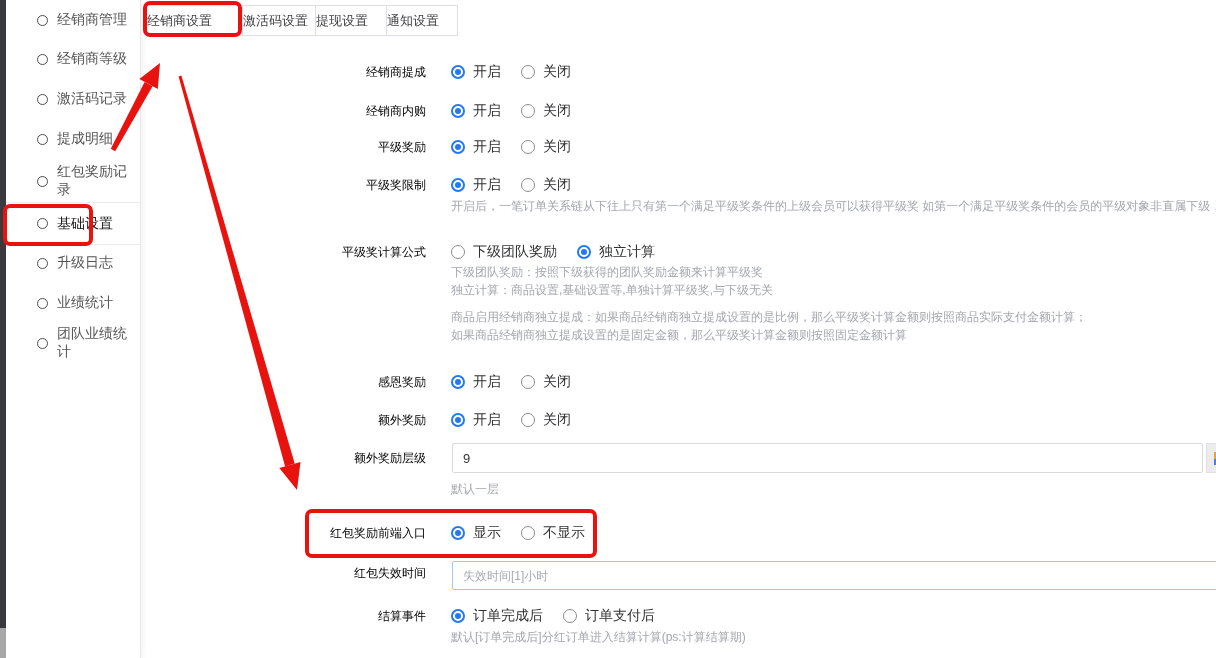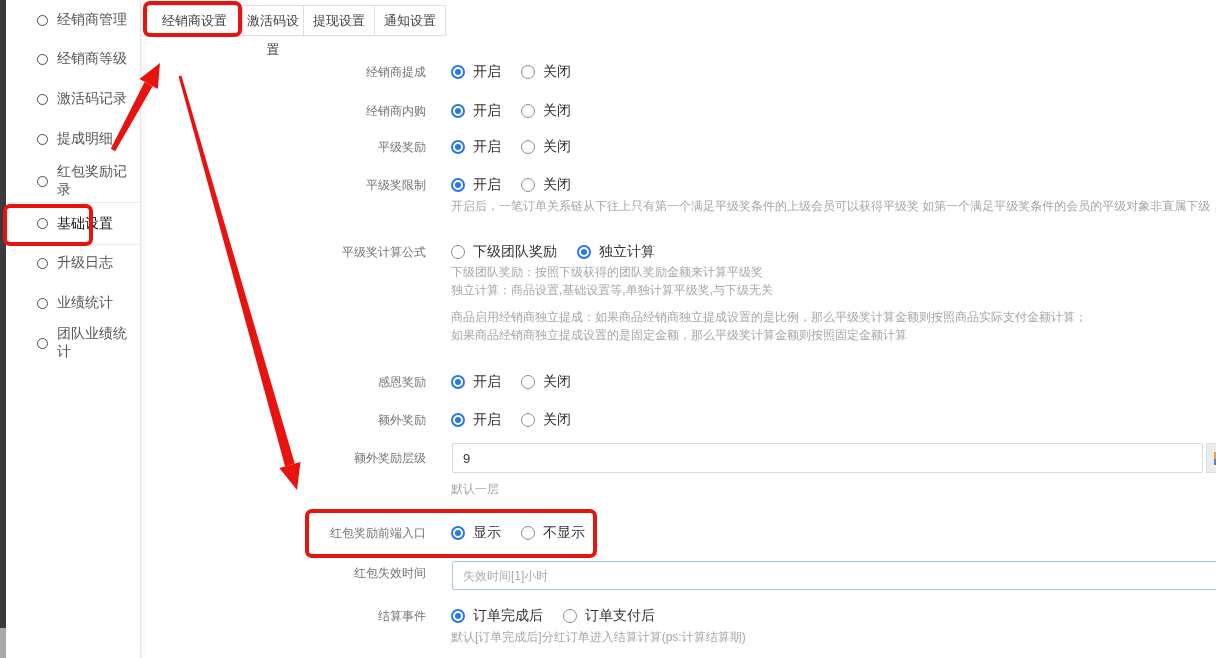--- a/index.html
+++ b/index.html
@@ -15,27 +15,27 @@
     border-right:1px solid #e7e7e7;box-shadow:2px 0 6px rgba(0,0,0,0.05);}
   .side-item{position:absolute;left:0;right:0;height:40px;display:flex;align-items:center;
     padding-left:31px;font-size:14px;color:#565656;cursor:pointer;box-sizing:border-box;}
   .side-item .dot{width:11px;height:11px;border:1.5px solid #4e4e4e;border-radius:50%;
     margin-right:9px;box-sizing:border-box;flex:0 0 auto;background:#fff;}
   .side-item.active{height:43px;border-top:1px solid #ececec;border-bottom:1px solid #ececec;
     color:#141414;}
   
   .tabbar{position:absolute;left:146px;top:5px;display:flex;}
   .tab{height:31px;line-height:29px;box-sizing:border-box;border:1px solid #dcdfe6;
-    margin-left:-1px;background:#fff;font-size:13px;color:#3f3f42;text-align:center;cursor:pointer;}
+    margin-left:-1px;background:#fff;font-size:13px;color:#3f3f42;cursor:pointer;}
   .tab:first-child{margin-left:0;}
-  .t1{width:97px;} .t2{width:62px;font-family:Liberation Serif, serif;} .t3{width:72px;} .t4{width:72px;}
+  .t1{width:97px;} .t2{width:74px;font-family:Liberation Serif, serif;} .t3{width:72px;} .t4{width:72px;}
   
   .frow{position:absolute;left:0;right:0;height:20px;}
   .flabel{position:absolute;left:240px;width:186px;text-align:right;font-size:12px;
-    color:#737373;line-height:20px;}
+    color:#000000;line-height:20px;}
   .fctrl{position:absolute;left:451px;top:0;height:20px;display:flex;align-items:center;
     font-size:14px;color:#303133;}
   .opt{display:flex;align-items:center;margin-right:20px;cursor:pointer;}
   .radio{width:14px;height:14px;border-radius:50%;border:1.5px solid #8c8c8c;
     box-sizing:border-box;margin-right:8px;position:relative;background:#fff;flex:0 0 auto;}
   .radio.checked{border:2px solid #2478f2;}
   .radio.checked::after{content:"";position:absolute;inset:2px;background:#2478f2;border-radius:50%;}
   .hint{position:absolute;left:451px;font-size:12px;color:#a3a6ad;white-space:nowrap;line-height:18px;}
   .txt-input{position:absolute;height:30px;border:1px solid #d9d9d9;border-radius:2px;
     font-size:13px;color:#333;padding:0 10px;box-sizing:border-box;background:#fff;outline:none;

